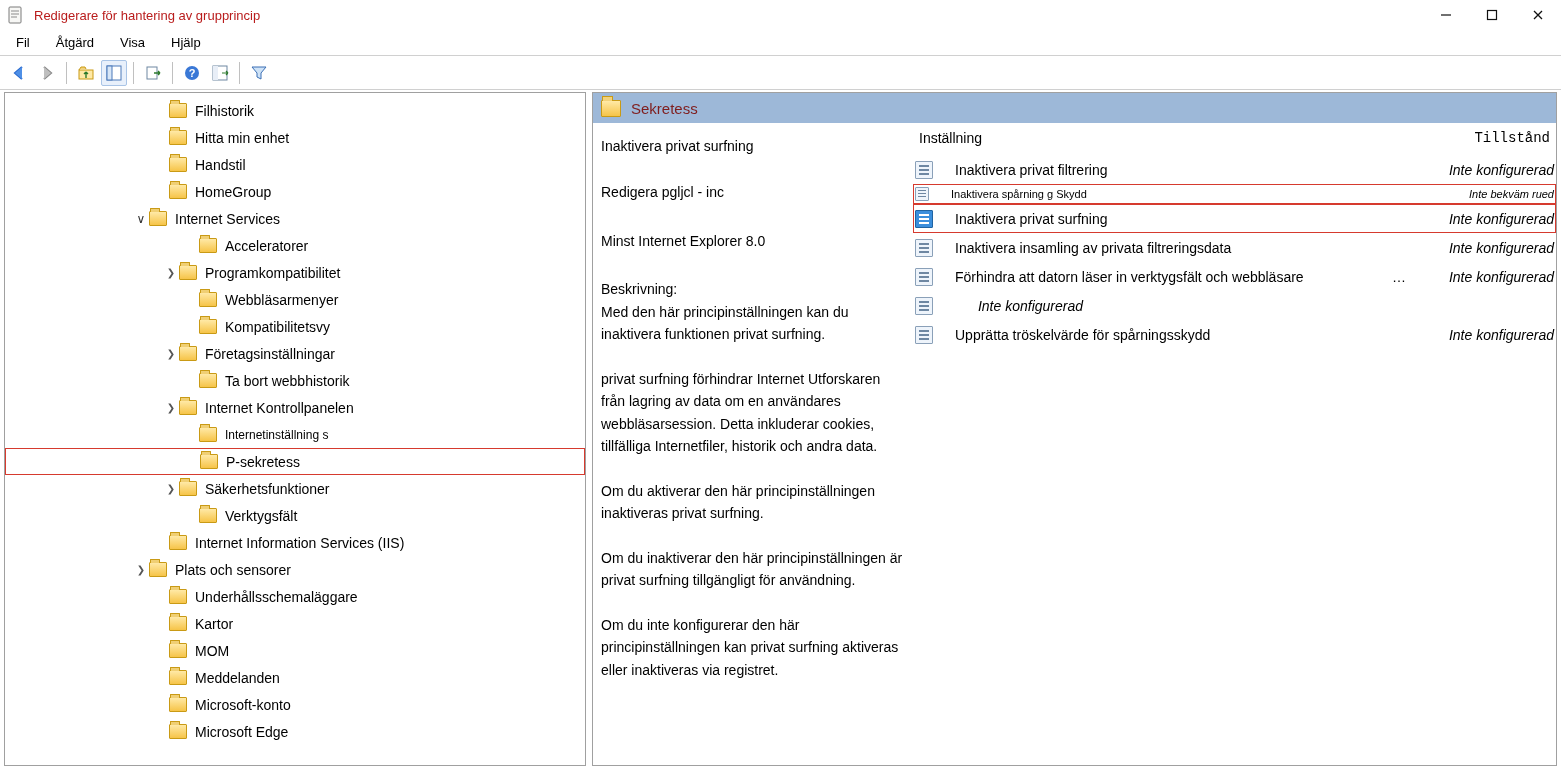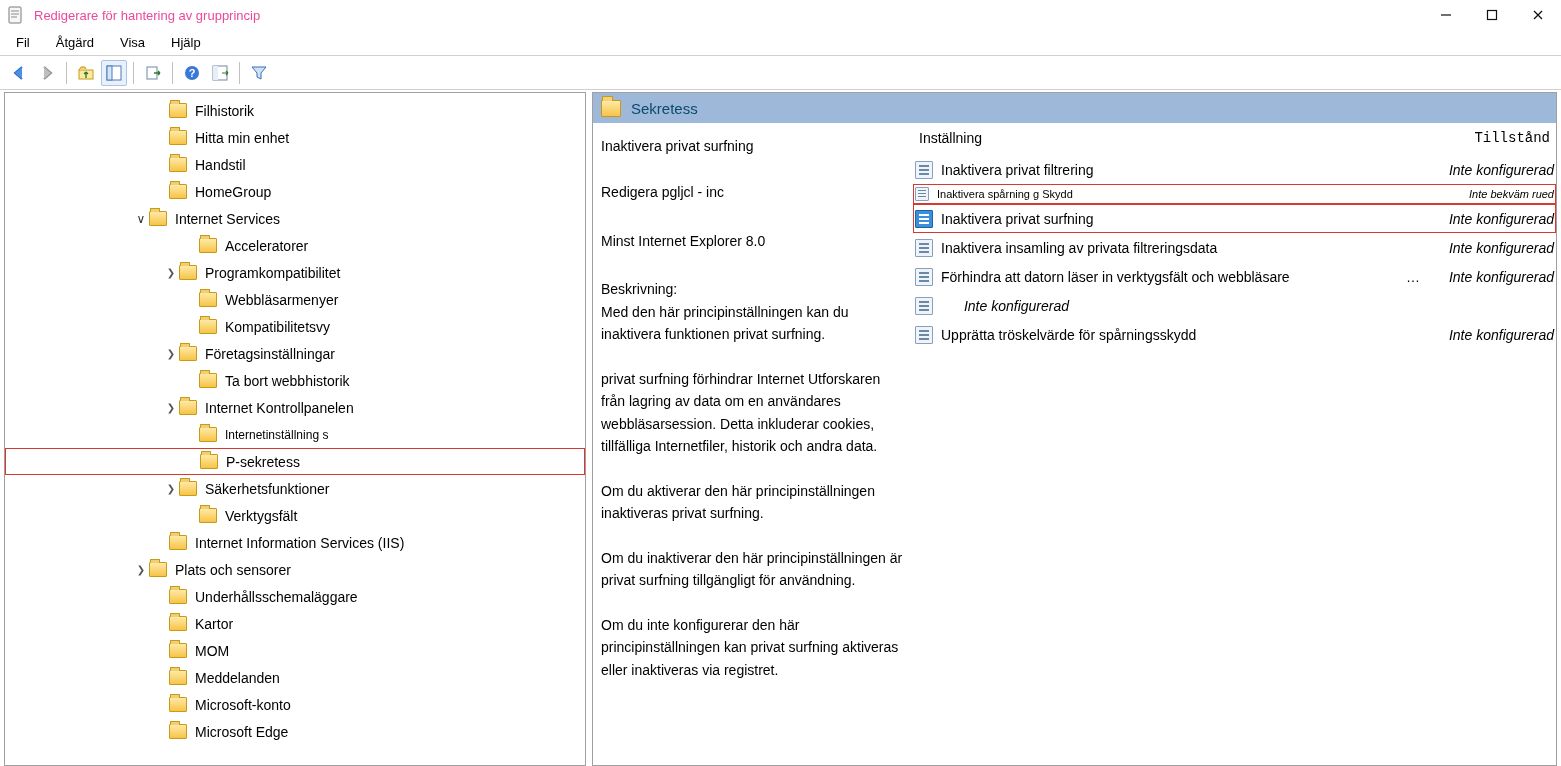--- a/index.html
+++ b/index.html
@@ -1,20 +1,20 @@
 <!DOCTYPE html>
 <html><head>
 <meta charset="utf-8">
 <style>
   * { box-sizing: border-box; margin: 0; padding: 0; -webkit-font-smoothing: antialiased;}
   body { font-family: "Segoe UI", Tahoma, sans-serif; font-size: 13px; color: #000; background:#fff; width:1561px; height:766px; overflow:hidden; }
   
   .titlebar { height: 30px; display:flex; align-items:center; padding-left:6px; border-bottom:0px solid #e5e5e5; background:#fff;}
   .titlebar .app-icon { width:18px; height:18px; margin-right:10px; display:flex; align-items:center; justify-content:center;}
-  .titlebar .title { font-size:13px; color:#ec4899; }
+  .titlebar .title { font-size:13px; color:#b91c1c; }
   .titlebar .spacer { flex:1; }
   .win-btns { display:flex; height:100%;}
   .win-btn { width:46px; display:flex; align-items:center; justify-content:center; font-size:14px; color:#111;}
   
   .menubar { height:26px; display:flex; align-items:center; padding:0 4px; border-bottom:1px solid #d0d0d0; gap:2px;}
   .menubar .menuitem { padding:4px 12px; font-size:13px; }
   
   .toolbar { height:34px; display:flex; align-items:center; padding:0 6px; border-bottom:1px solid #d0d0d0; gap:2px;}
   .toolbar .sep { width:1px; height:22px; background:#c0c0c0; margin:0 4px;}
   .toolbar .tbtn { width:26px; height:26px; display:flex; align-items:center; justify-content:center; border:1px solid transparent; border-radius:2px;}
@@ -33,32 +33,32 @@
   .tree-row.highlight-red { border:1px solid #d63a2e; }
   .tree-row .label.small { font-size:12px; }
   .d1{padding-left:148px;}
   .d2{padding-left:128px;}
   .d3{padding-left:158px;}
   .d4{padding-left:178px;}
   
   .folder-header { height:30px; background:#9db8d8; display:flex; align-items:center; padding-left:8px; gap:10px; }
   .folder-header .big-folder { width:20px; height:17px; background: linear-gradient(#ffe9a6, #f6c448); border:1px solid #c99a15; border-radius:1px; position:relative;}
   .folder-header .big-folder::before{content:""; position:absolute; top:-5px; left:0; width:9px; height:4px; background:#f2d27b; border:1px solid #c99a15; border-bottom:none;}
-  .folder-header .hdr-title { font-size:15px; color:#0c4a6e;}
+  .folder-header .hdr-title { font-size:15px; color:#7f1d1d;}
   .details-body { display:flex; flex:1; overflow:hidden;}
   .details-left { width:320px; padding:12px 10px 10px 8px; font-size:14px; line-height:1.6;}
   .details-left .setting-title { font-weight:400; margin-bottom:24px;}
   .details-left .edit-link { margin-bottom:26px; }
   .details-left .label-b { font-weight:400;}
   .details-right { flex:1; display:flex; flex-direction:column; overflow:hidden;}
   .col-headers { display:flex; height:30px; align-items:center; font-size:14px; border-bottom:0px; padding-right:4px; }
   .col-headers .col-setting { flex:1; padding-left:6px;}
   .col-headers .col-state { width:130px; text-align:right; padding-right:2px;font-family:Liberation Mono, monospace;}
   .grid { padding-top:2px;}
-  .grow { display:flex; align-items:center; height:29px; font-size:14px; padding-left:2px; padding-right:0px; position:relative;}
+  .grow { display:flex; align-items:center; height:29px; font-size:14px; padding-left:2px; padding-right:0px; position:relative;gap:14px;}
   .grow .gicon { width:18px; height:18px; border:1px solid #8aa0b8; background:#eef4fb; margin-right:8px; border-radius:1px; position:relative; flex-shrink:0;}
   .grow .gicon::after{content:""; position:absolute; left:3px; top:3px; right:3px; height:2px; background:#6e87a2; box-shadow:0 4px 0 #6e87a2, 0 8px 0 #6e87a2;}
   .grow.selected .gicon { background:#3b8edc; border-color:#1f63a2;}
   .grow.selected .gicon::after{ background:#fff; box-shadow:0 4px 0 #fff, 0 8px 0 #fff;}
   .grow .gtext { flex:1; white-space:nowrap; overflow:hidden; text-overflow:ellipsis;}
   .grow .ellips { width:26px; text-align:center; color:#000;}
   .grow .gstate { width:130px; text-align:right; padding-right:2px;font-style:italic;}
   .grow.highlight-red { outline:1px solid #d63a2e; outline-offset:-1px;}
   .grow.squashed { height:20px; font-size:11px; }
   .grow.squashed .gicon{ width:14px; height:14px;}

